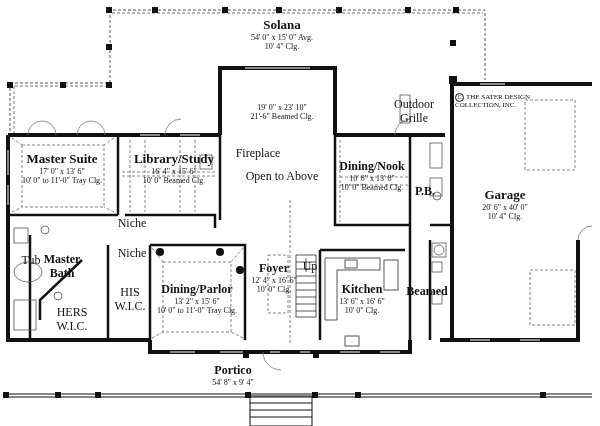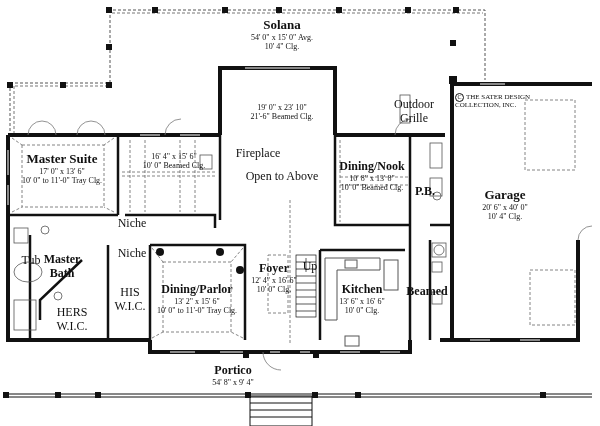--- a/index.html
+++ b/index.html
@@ -183,20 +183,21 @@
   <div class="lbl note" style="left:282px; top:170px;">Open to Above</div>
   <div class="lbl note" style="left:258px; top:147px;">Fireplace</div>
 
   <div class="lbl" style="left:62px; top:152px;">
     <div class="name">Master Suite</div>
     <div class="dim">17' 0" x 13' 6"</div>
     <div class="dim">10' 0" to 11'-0" Tray Clg.</div>
   </div>
 
   <div class="lbl" style="left:174px; top:152px;">
+    <div class="name">Library/Study</div>
     <div class="dim">16' 4" x 15' 6"</div>
     <div class="dim">10' 0" Beamed Clg.</div>
   </div>
 
   <div class="lbl" style="left:372px; top:160px;">
     <div class="name-sm">Dining/Nook</div>
     <div class="dim">10' 8" x 13' 8"</div>
     <div class="dim">10' 0" Beamed Clg.</div>
   </div>
 

